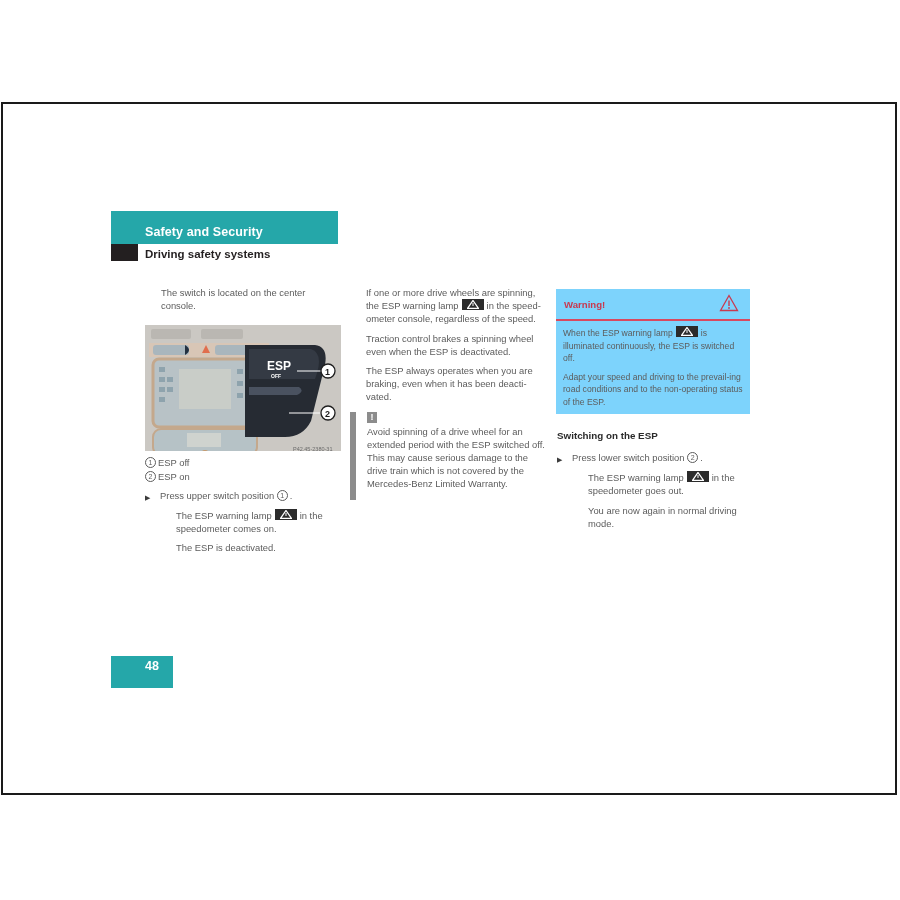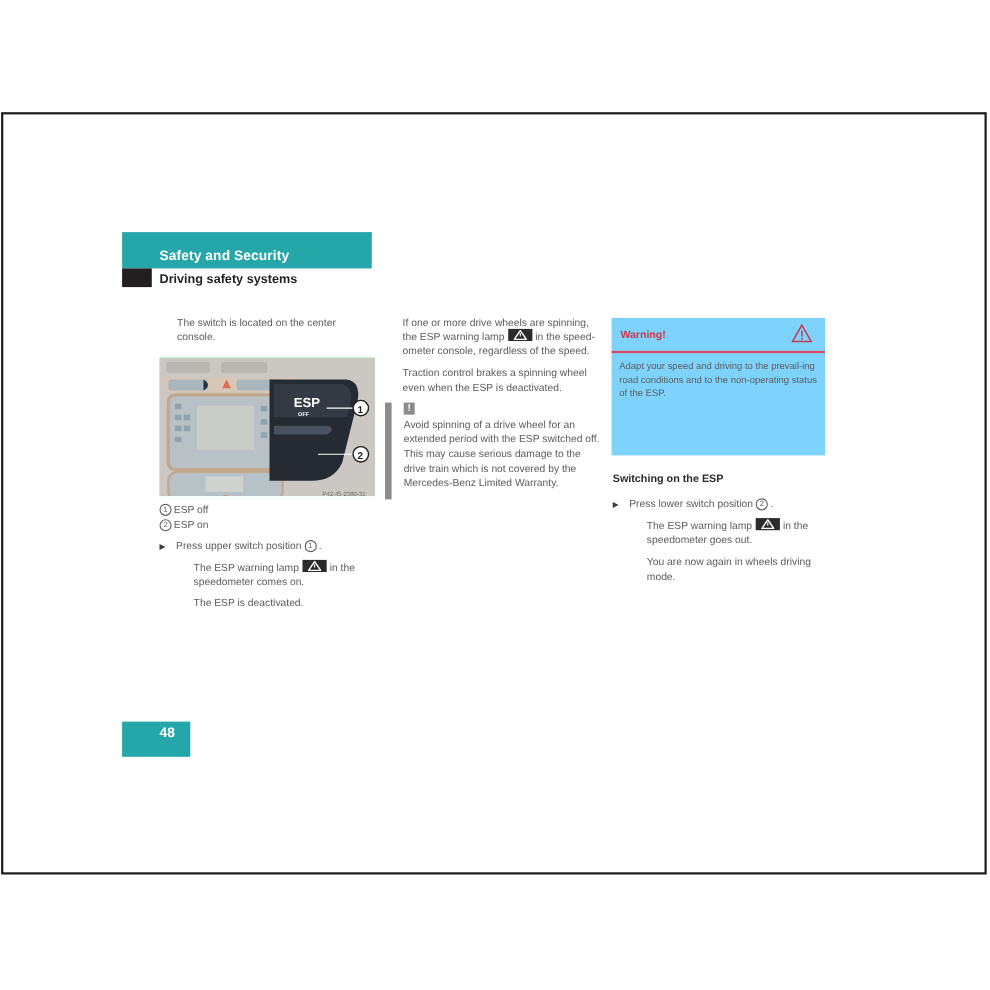--- a/index.html
+++ b/index.html
@@ -123,52 +123,59 @@
 </div>
 
 <div class="col col2">
   <p>
     <span>If one or more drive wheels are spinning, the ESP warning lamp</span><span class="lamp"><svg width="12" height="9" viewBox="0 0 12 9">
           <polygon points="6,0.5 11.5,8.5 0.5,8.5" fill="none" stroke="#ffffff" stroke-width="1.3"></polygon>
           <line x1="6" y1="3" x2="6" y2="6" stroke="#ffffff" stroke-width="1"></line>
         </svg></span><span>in the speed-ometer console, regardless of the speed.</span>
   </p>
   <p>Traction control brakes a spinning wheel even when the ESP is deactivated.</p>
+  <p>The ESP always operates when you are braking, even when it has been deacti-vated.</p>
   <div class="notice">
     <div class="notice-bar"></div>
     <div class="notice-icon">!</div>
     <div>Avoid spinning of a drive wheel for an extended period with the ESP switched off. This may cause serious damage to the drive train which is not covered by the Mercedes-Benz Limited Warranty.</div>
   </div>
 </div>
 
 <div class="warning">
   <div class="warning-head">
     <span class="warning-title">Warning!</span>
     <span class="warning-icon">
       <svg width="20" height="18" viewBox="0 0 20 18">
           <polygon points="10,1.5 18.5,16.5 1.5,16.5" fill="none" stroke="#c8394f" stroke-width="1.3"></polygon>
           <line x1="10" y1="6.5" x2="10" y2="12" stroke="#c8394f" stroke-width="1.4"></line>
           <circle cx="10" cy="14" r="0.9" fill="#c8394f"></circle>
         </svg>
     </span>
   </div>
   <div class="warning-body">
+    <p>
+      <span>When the ESP warning lamp</span><span class="lamp"><svg width="12" height="9" viewBox="0 0 12 9">
+            <polygon points="6,0.5 11.5,8.5 0.5,8.5" fill="none" stroke="#ffffff" stroke-width="1.3"></polygon>
+            <line x1="6" y1="3" x2="6" y2="6" stroke="#ffffff" stroke-width="1"></line>
+          </svg></span><span>is illuminated continuously, the ESP is switched off.</span>
+    </p>
     <p>Adapt your speed and driving to the prevail-ing road conditions and to the non-operating status of the ESP.</p>
   </div>
 </div>
 
 <div class="sub-head">Switching on the ESP</div>
 <div class="col col3b">
   <div class="bullet-row">
     <span class="bullet-arrow">▶</span>
     <span><span>Press lower switch position</span> <span class="circ">2</span>.</span>
   </div>
   <p class="indent">
     <span>The ESP warning lamp</span><span class="lamp"><svg width="12" height="9" viewBox="0 0 12 9">
           <polygon points="6,0.5 11.5,8.5 0.5,8.5" fill="none" stroke="#ffffff" stroke-width="1.3"></polygon>
           <line x1="6" y1="3" x2="6" y2="6" stroke="#ffffff" stroke-width="1"></line>
         </svg></span><span>in the speedometer goes out.</span>
   </p>
-  <p class="indent">You are now again in wheels driving mode.</p>
+  <p class="indent">You are now again in normal driving mode.</p>
 </div>
 
 <div class="page-num-box"></div>
 <div class="page-num">48</div>
 
 </body></html>

